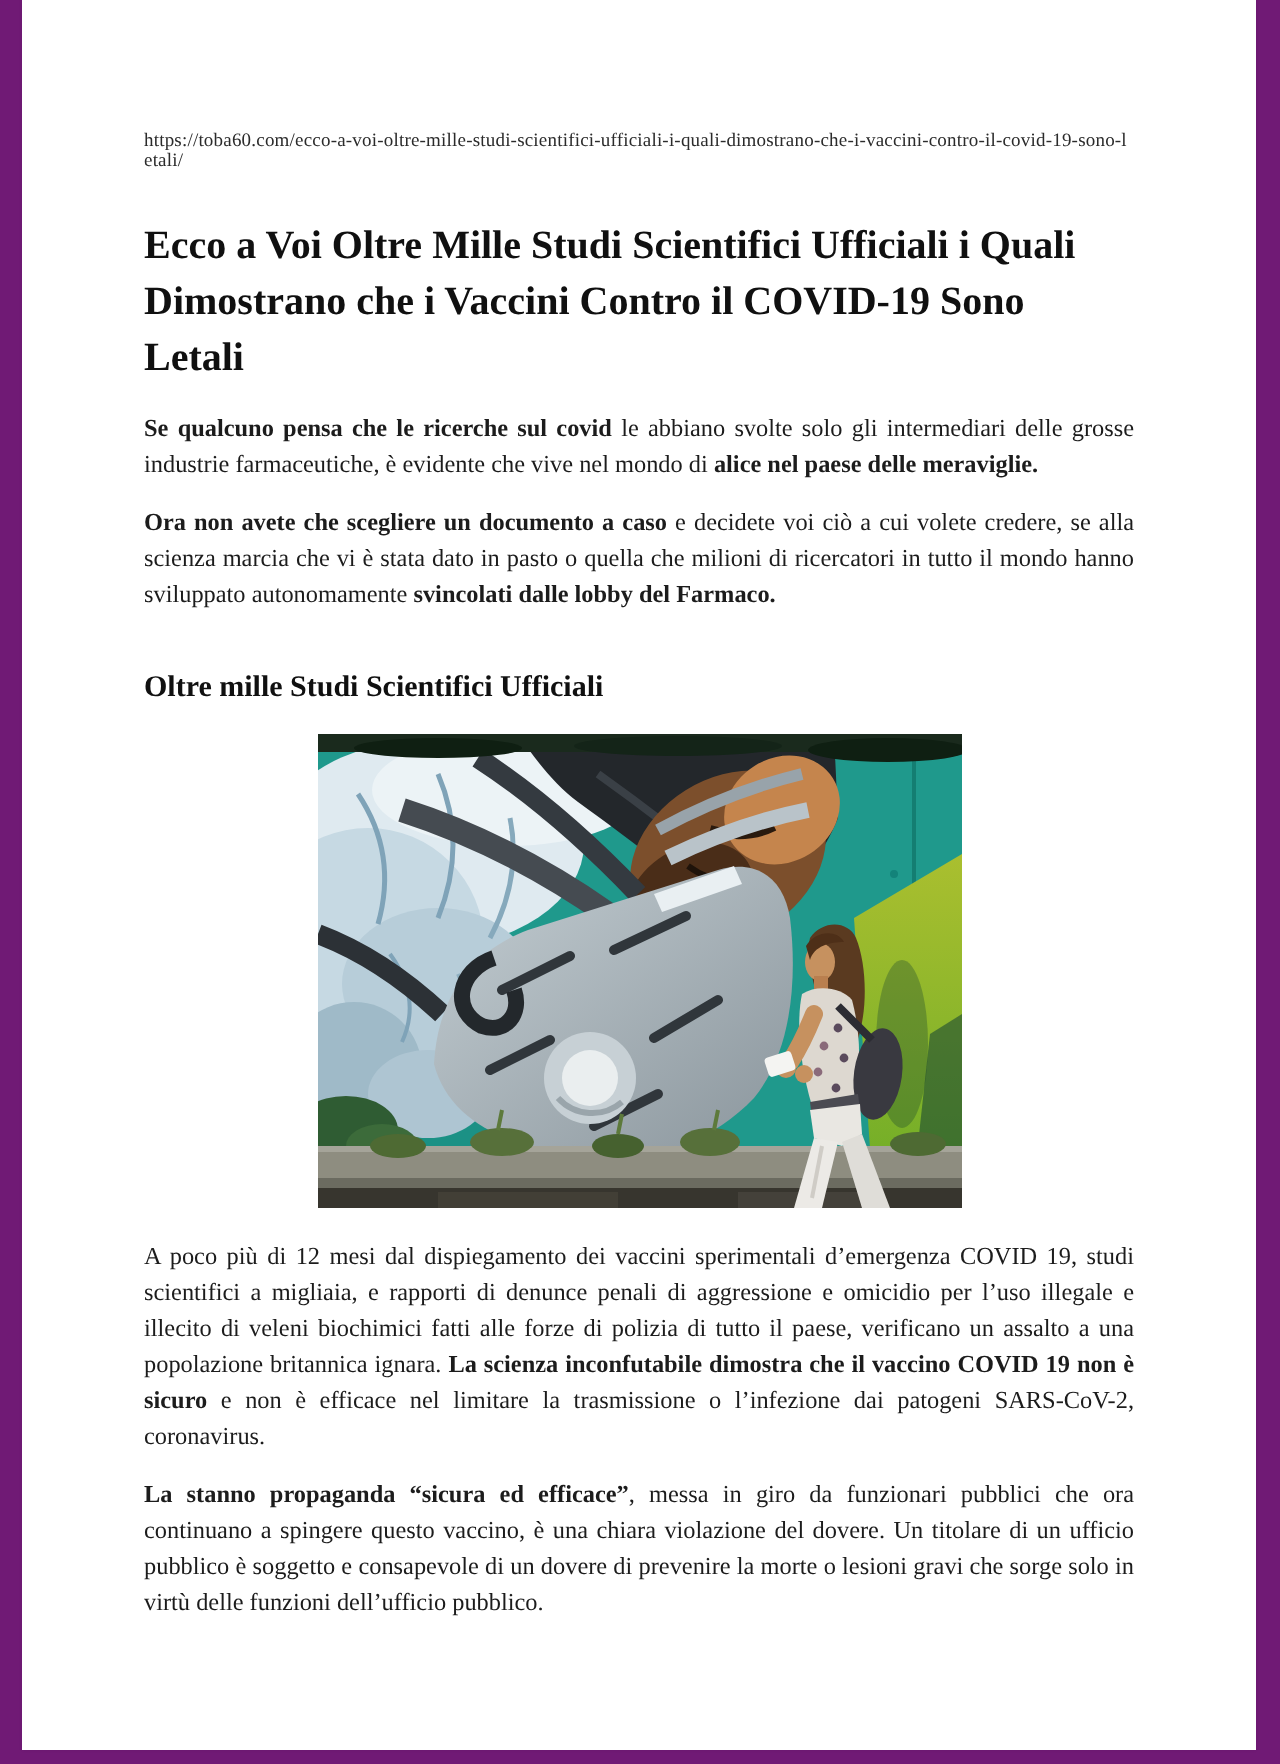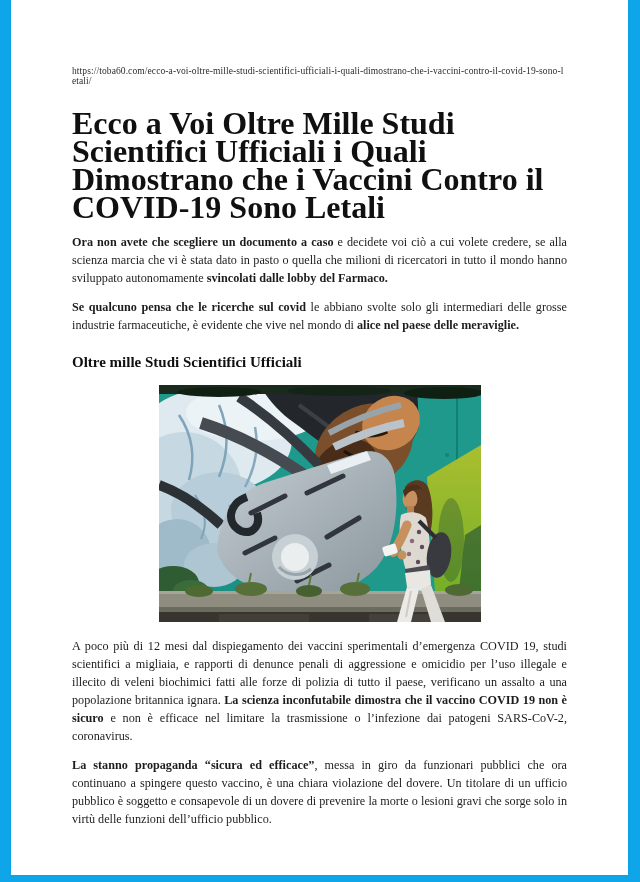--- a/index.html
+++ b/index.html
@@ -1,41 +1,41 @@
 <!DOCTYPE html>
 <html><head>
 <meta charset="utf-8">
 <style>
   html,body{margin:0;padding:0;background:#e9e9e9;}
-  .viewport{position:relative;width:640px;height:882px;background:#0ea5e9;overflow:hidden;
+  .viewport{position:relative;width:640px;height:882px;background:#701a75;overflow:hidden;
             font-family:"Liberation Serif",serif;}
   .page{position:absolute;left:11px;right:12px;top:0;bottom:7px;background:#ffffff;
         box-shadow:0 0 2px rgba(0,0,0,0.06);}
   .content{padding:66px 61px 0 61px;color:#1c1c1c;}
   .doc-url{font-size:9.5px;color:#2b2b2b;margin:0 0 23px 0;word-break:break-all;letter-spacing:0.1px;}
-  h1.title{font-size:32px;line-height:28px;margin:0 0 12px 0;color:#101010;font-weight:700;}
+  h1.title{font-size:20px;line-height:28px;margin:0 0 12px 0;color:#101010;font-weight:700;}
   p.body{font-size:12.2px;line-height:18px;text-align:justify;margin:0 0 11px 0;}
-  h2.section{font-size:15px;line-height:19px;margin:19px 0 7px 0;color:#101010;font-weight:700;}
+  h2.section{font-size:15px;line-height:19px;margin:29px 0 7px 0;color:#101010;font-weight:700;}
   .b{font-weight:700;}
   figure.photo{margin:13px auto 15px auto;width:322px;height:237px;padding:0;}
   figure.photo svg{display:block;}
 </style>
 </head>
 <body>
 
 <div class="viewport">
   <div class="page">
     <div class="content">
 
       <div class="doc-url">https://toba60.com/ecco-a-voi-oltre-mille-studi-scientifici-ufficiali-i-quali-dimostrano-che-i-vaccini-contro-il-covid-19-sono-letali/</div>
 
       <h1 class="title">Ecco a Voi Oltre Mille Studi Scientifici Ufficiali i Quali Dimostrano che i Vaccini Contro il COVID-19 Sono Letali</h1>
 
+      <p class="body"><span class="b">Se qualcuno pensa che le ricerche sul covid</span><span> le abbiano svolte solo gli intermediari delle grosse industrie farmaceutiche, è evidente che vive nel mondo di </span><span class="b">alice nel paese delle meraviglie.</span></p>
       <p class="body"><span class="b">Ora non avete che scegliere un documento a caso</span><span> e decidete voi ciò a cui volete credere, se alla scienza marcia che vi è stata dato in pasto o quella che milioni di ricercatori in tutto il mondo hanno sviluppato autonomamente </span><span class="b">svincolati dalle lobby del Farmaco.</span></p>
-      <p class="body"><span class="b">Se qualcuno pensa che le ricerche sul covid</span><span> le abbiano svolte solo gli intermediari delle grosse industrie farmaceutiche, è evidente che vive nel mondo di </span><span class="b">alice nel paese delle meraviglie.</span></p>
 
       <h2 class="section">Oltre mille Studi Scientifici Ufficiali</h2>
 
 
       <figure class="photo">
         <svg width="322" height="237" viewBox="0 0 322 237" xmlns="http://www.w3.org/2000/svg">
           <defs>
             <linearGradient id="maskGrad" x1="0" y1="0" x2="1" y2="1">
               <stop offset="0" stop-color="#c3cdd2"></stop>
               <stop offset="1" stop-color="#8a959c"></stop>

